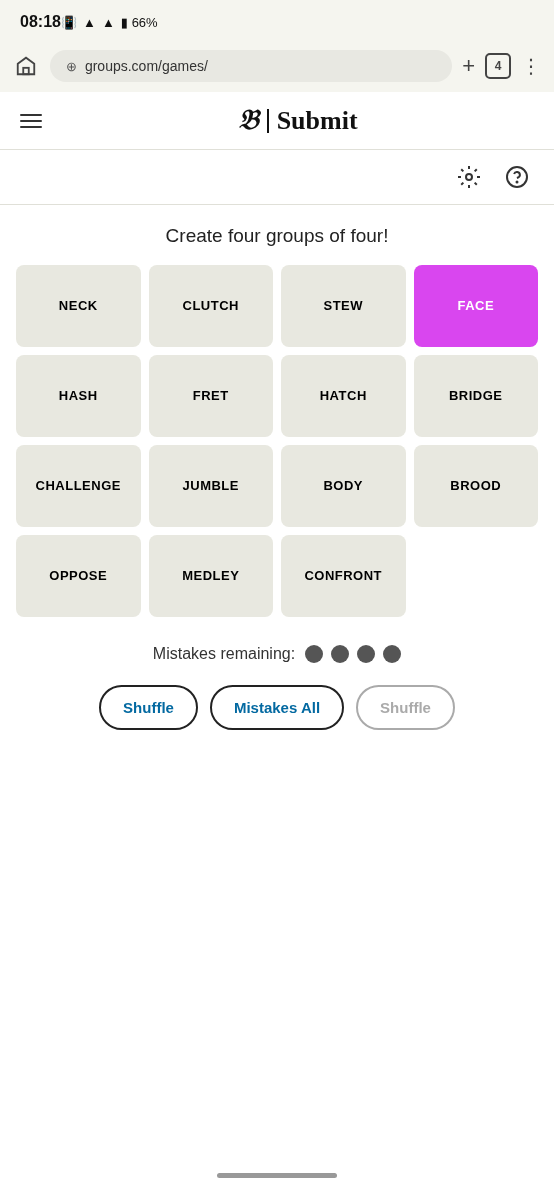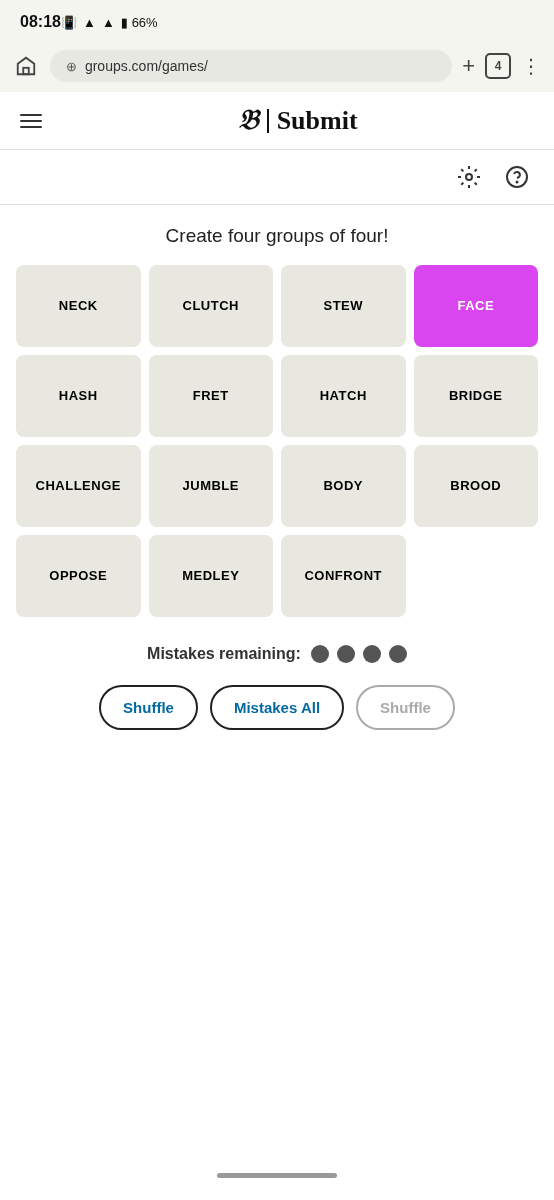--- a/index.html
+++ b/index.html
@@ -222,21 +222,20 @@
     .tile.selected .tile-word {
       color: #fff;
     }
 
     
     .mistakes-row {
       display: flex;
       align-items: center;
       gap: 10px;
       margin-bottom: 22px;
-      font-weight: bold;
     }
     .mistakes-label {
       font-size: 16px;
       color: #333;
     }
     .mistake-dot {
       width: 18px;
       height: 18px;
       background: #555;
       border-radius: 50%;

